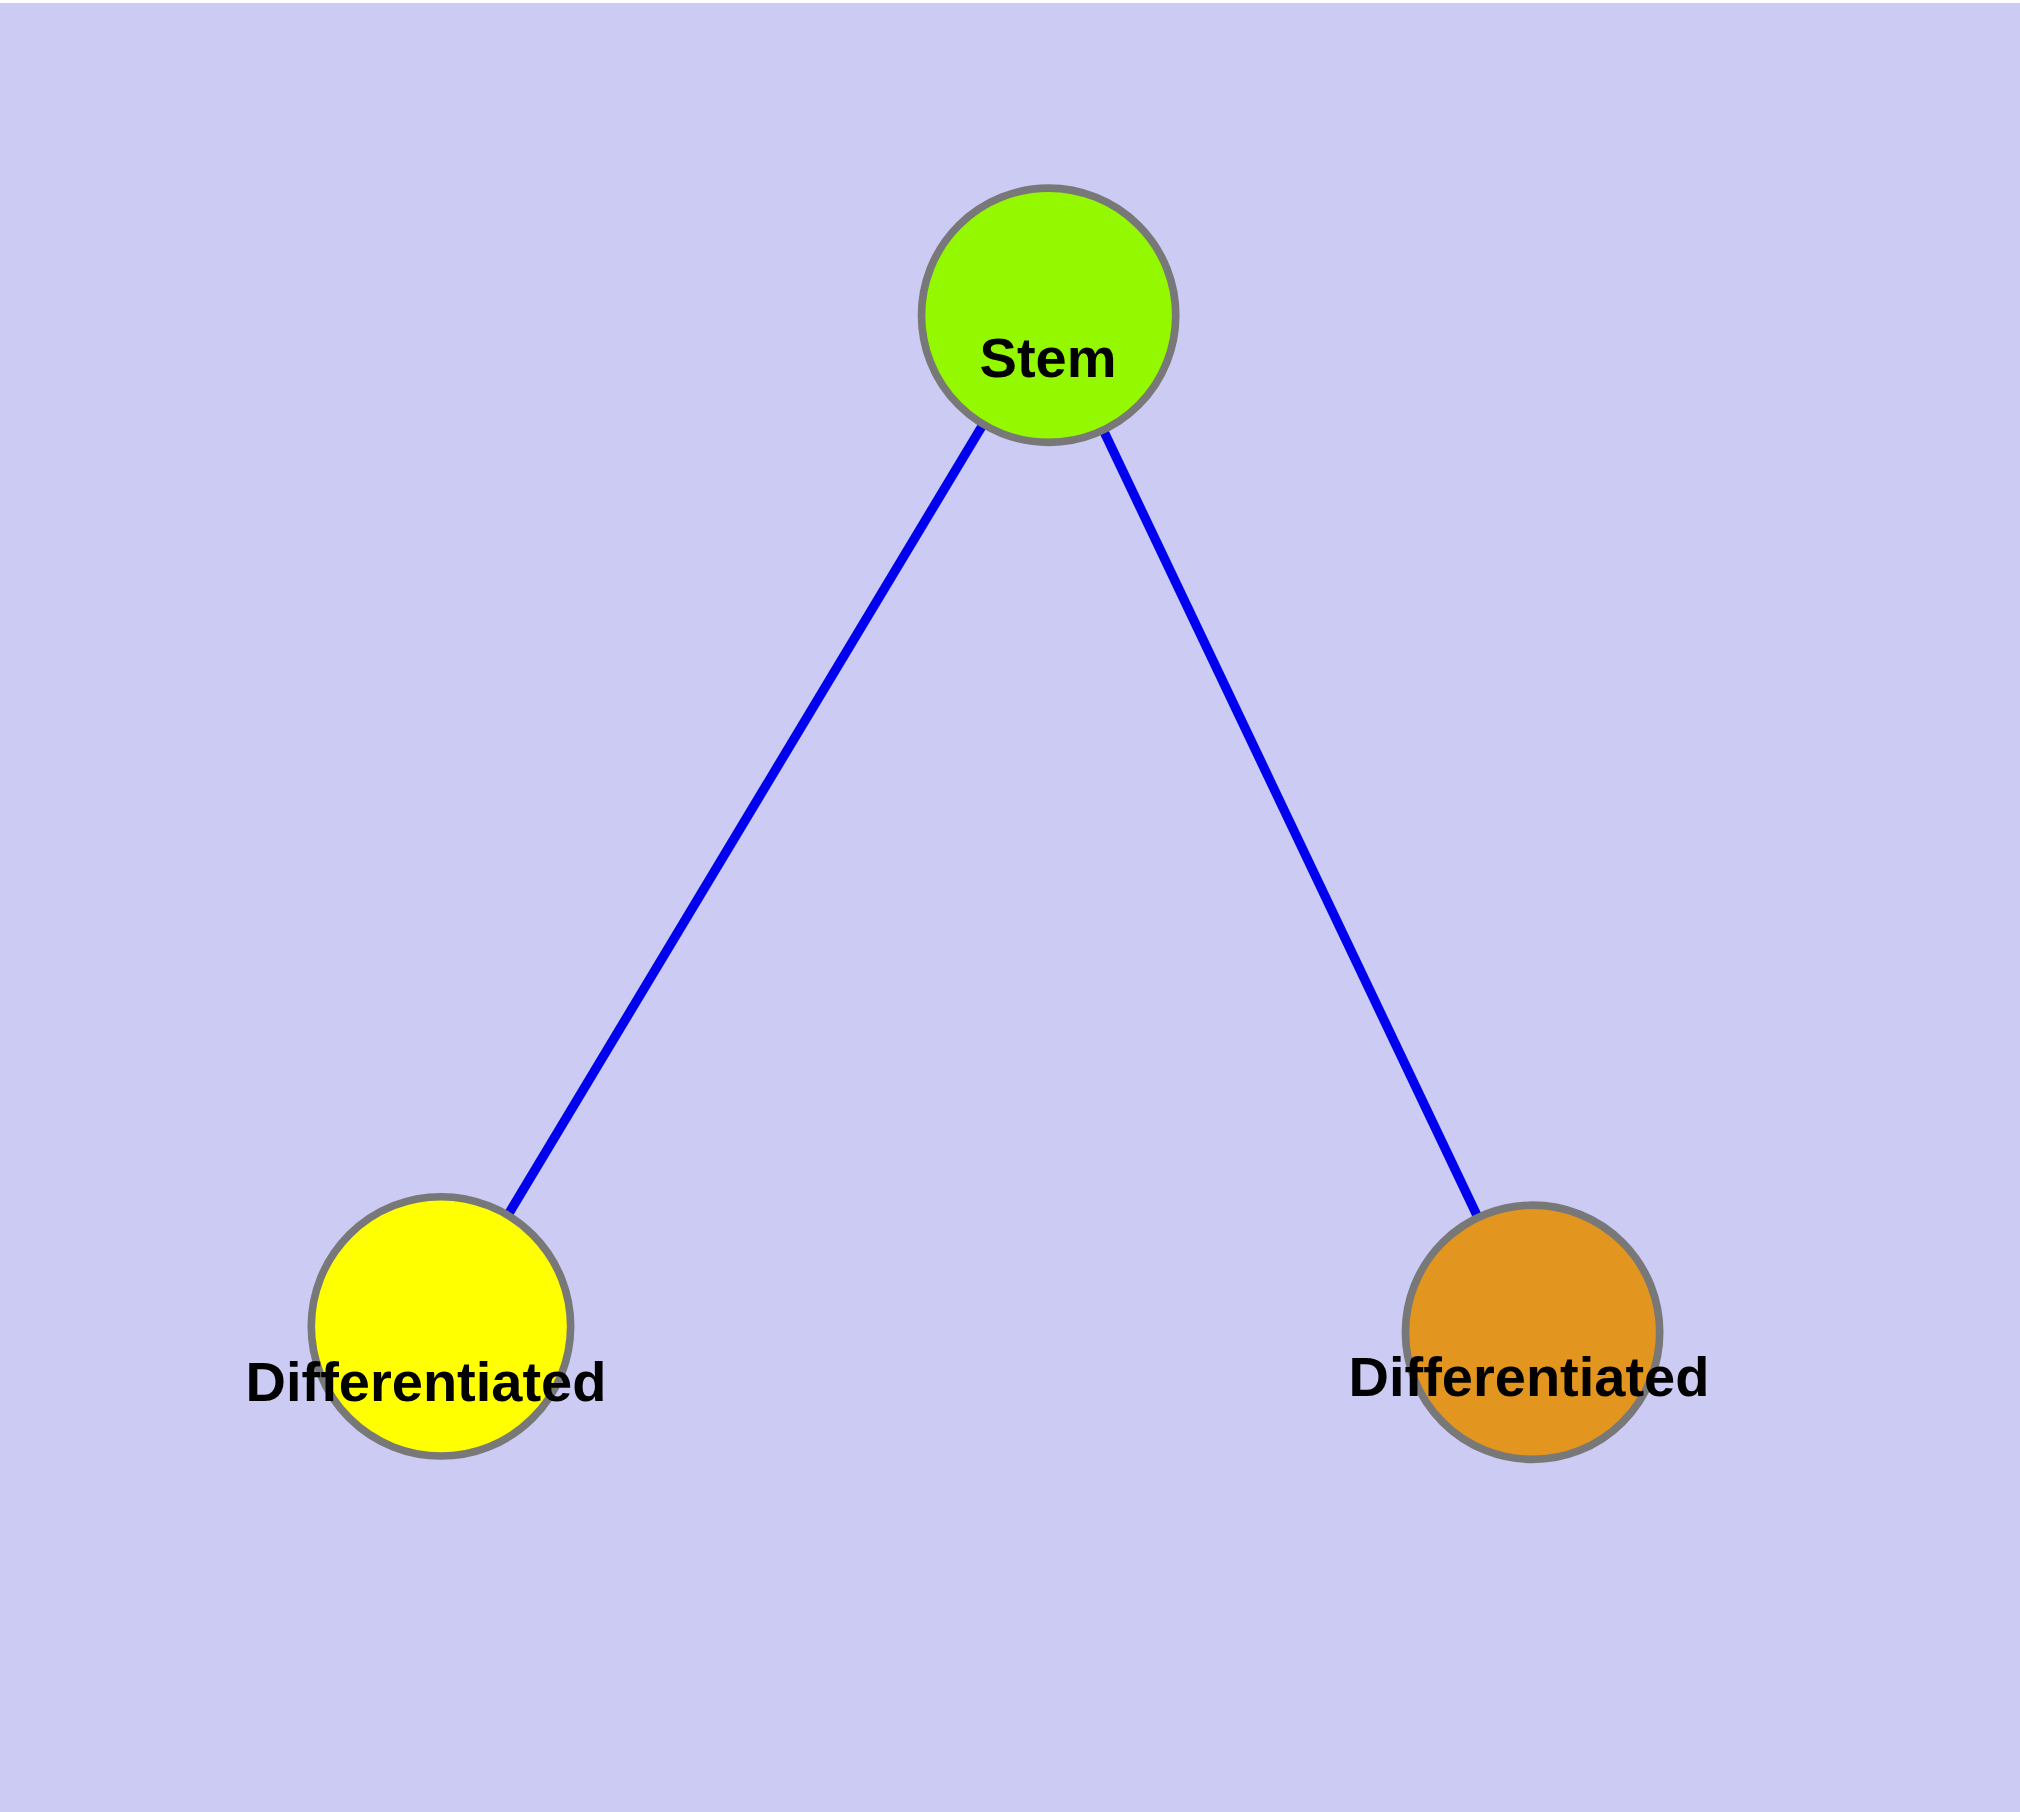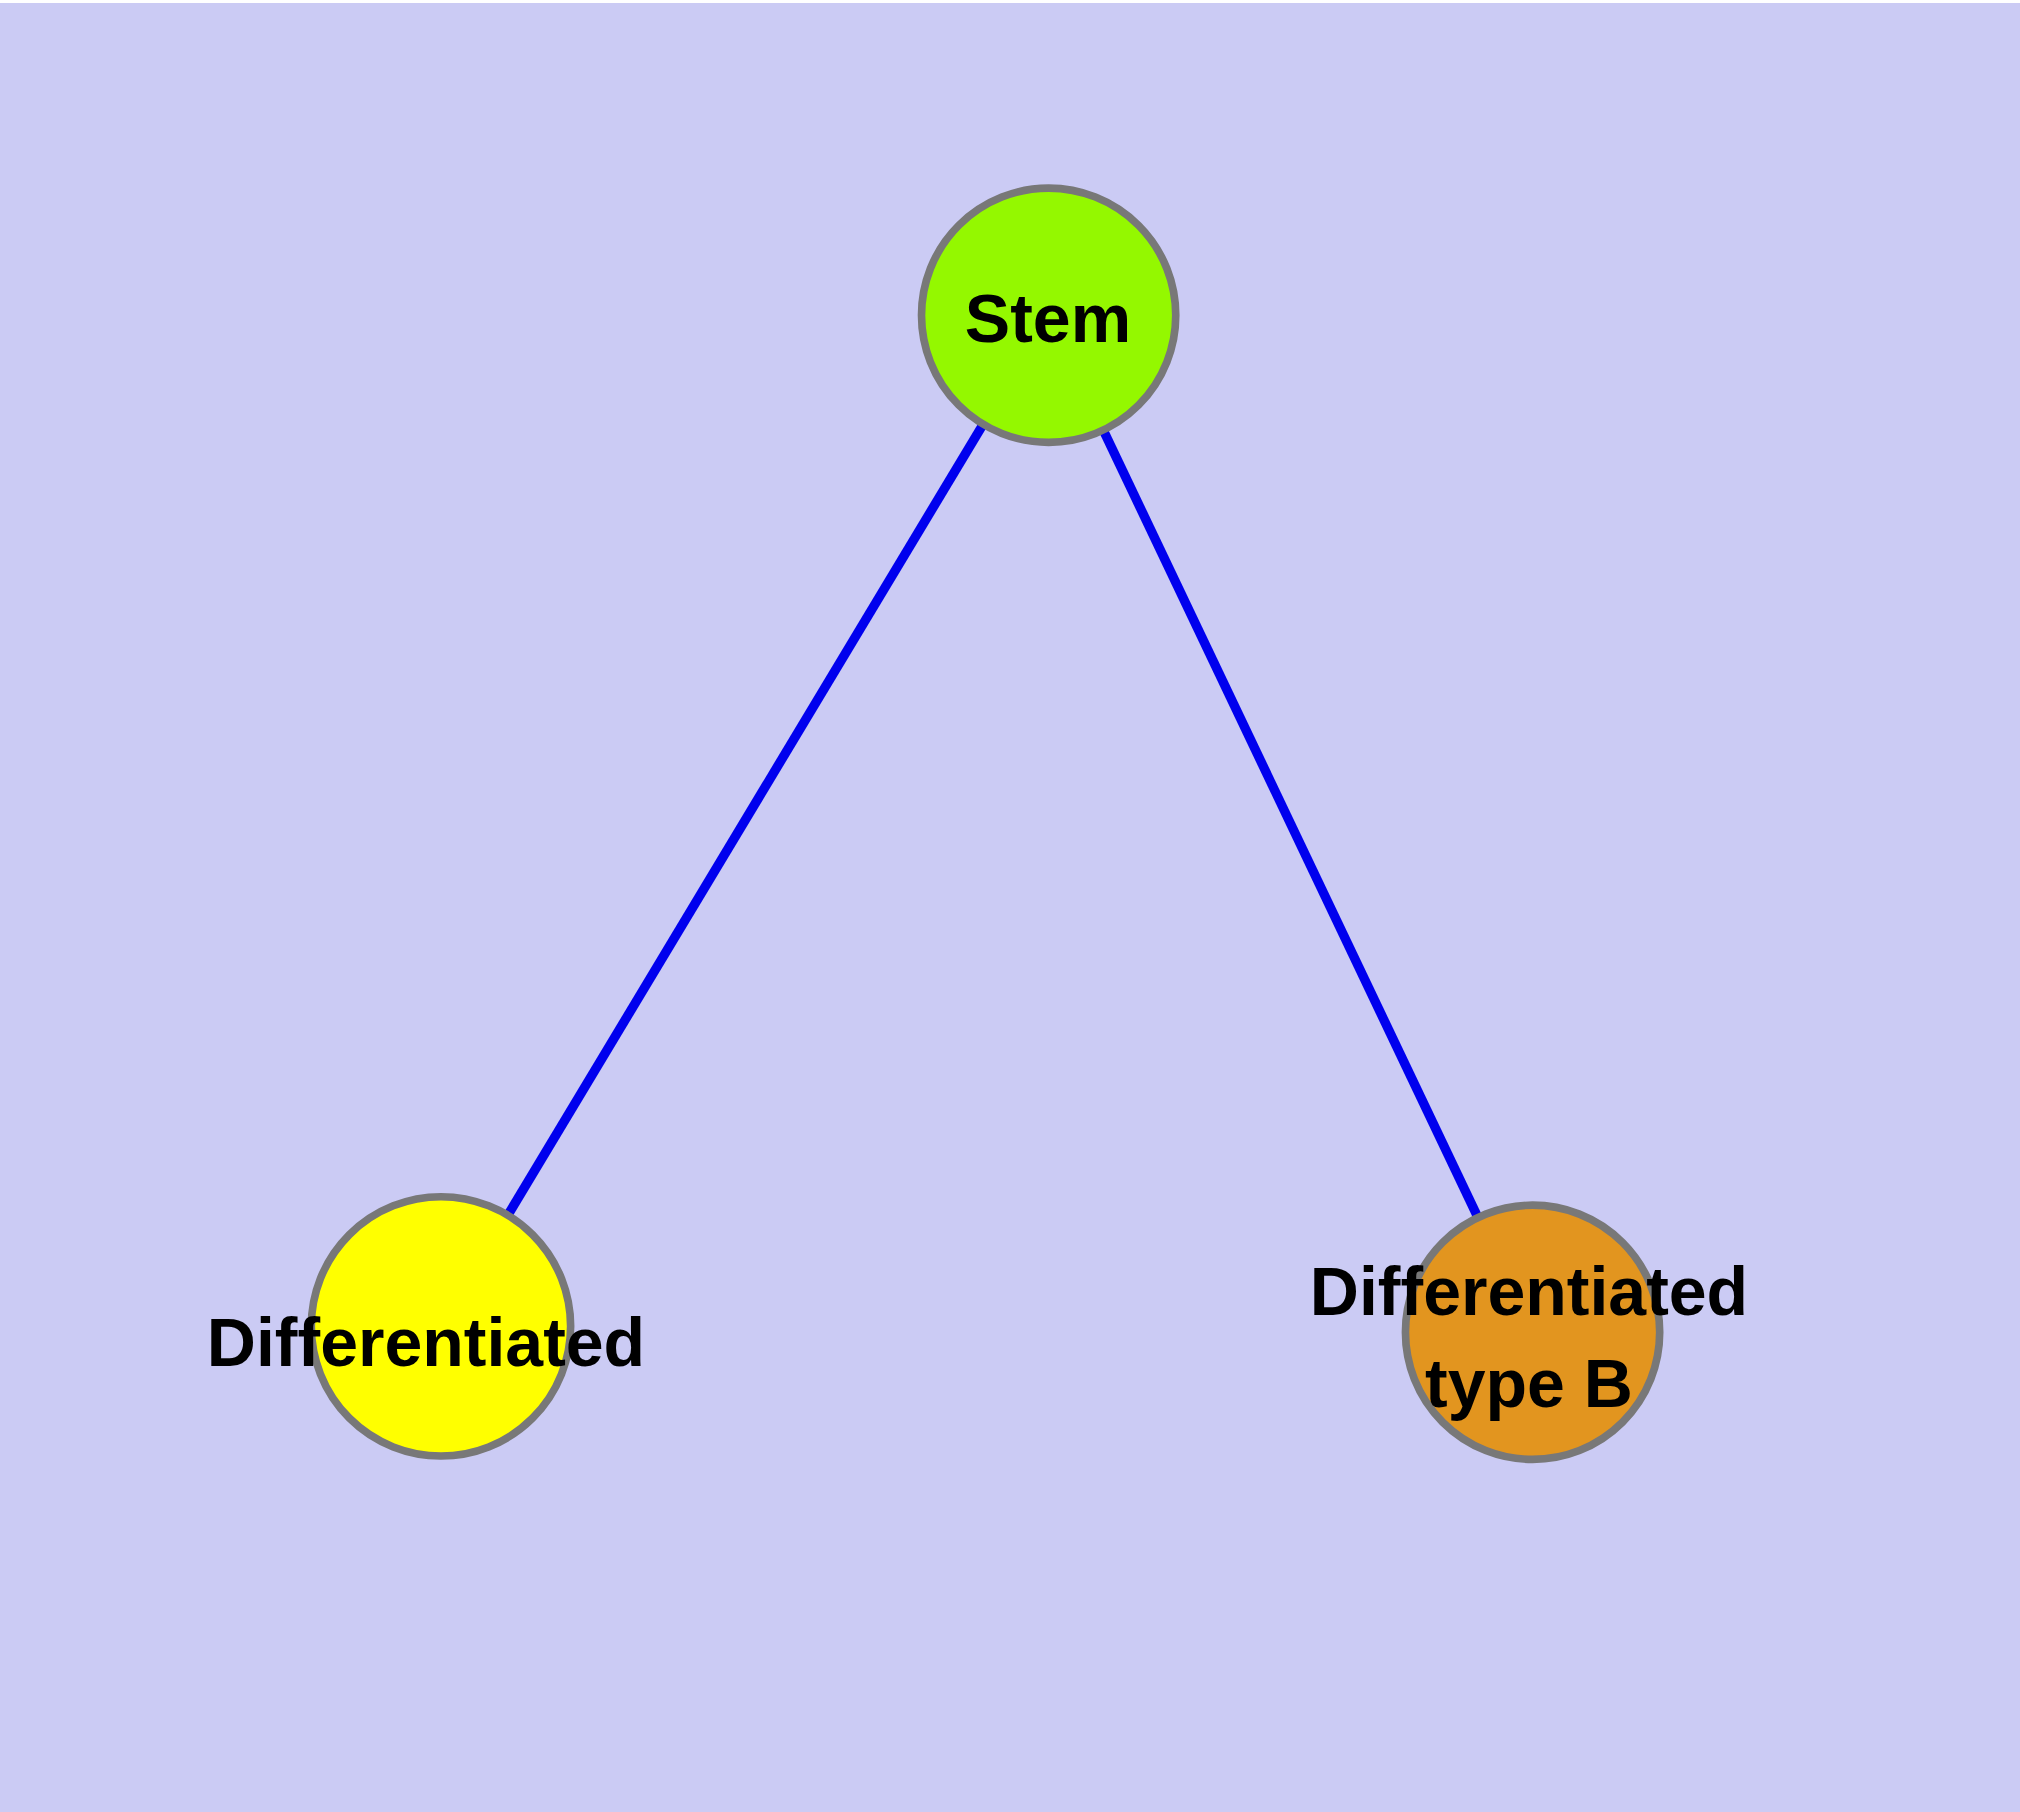--- a/index.html
+++ b/index.html
@@ -33,28 +33,29 @@
   }
   .node {
     stroke: #787878;
     stroke-width: 9;
   }
   .node-label {
     position: absolute;
     transform: translate(-50%, -50%);
     display: flex;
     flex-direction: column;
-    align-items: center;
+    align-items: flex-end;
     text-align: center;
     font-weight: bold;
-    font-size: 68px;
+    font-size: 56px;
     line-height: 92px;
     color: #000000;
     white-space: nowrap;
     z-index: 3;
+    margin-top: 40px;
   }
 </style>
 </head>
 <body>
 
 <div id="canvas">
 
   <svg id="graph-svg" viewBox="0 0 2384 2138" xmlns="http://www.w3.org/2000/svg">
     <line class="edge" x1="1237" y1="372" x2="520" y2="1565" stroke="#0000ee"></line>
     <line class="edge" x1="1237" y1="372" x2="1808" y2="1572" stroke="#0000ee"></line>
@@ -67,18 +68,17 @@
   <div class="node-label" style="left:1048px; top:318px;">
     <span class="label-line">Stem</span>
   </div>
 
   <div class="node-label" style="left:426px; top:1342px;">
     <span class="label-line">Differentiated</span>
   </div>
 
   <div class="node-label" style="left:1529px; top:1337px;">
     <span class="label-line">Differentiated</span>
-    <span class="label-line">type B</span>
   </div>
 
   <div class="top-strip"></div>
 </div>
 
 
 </body></html>

